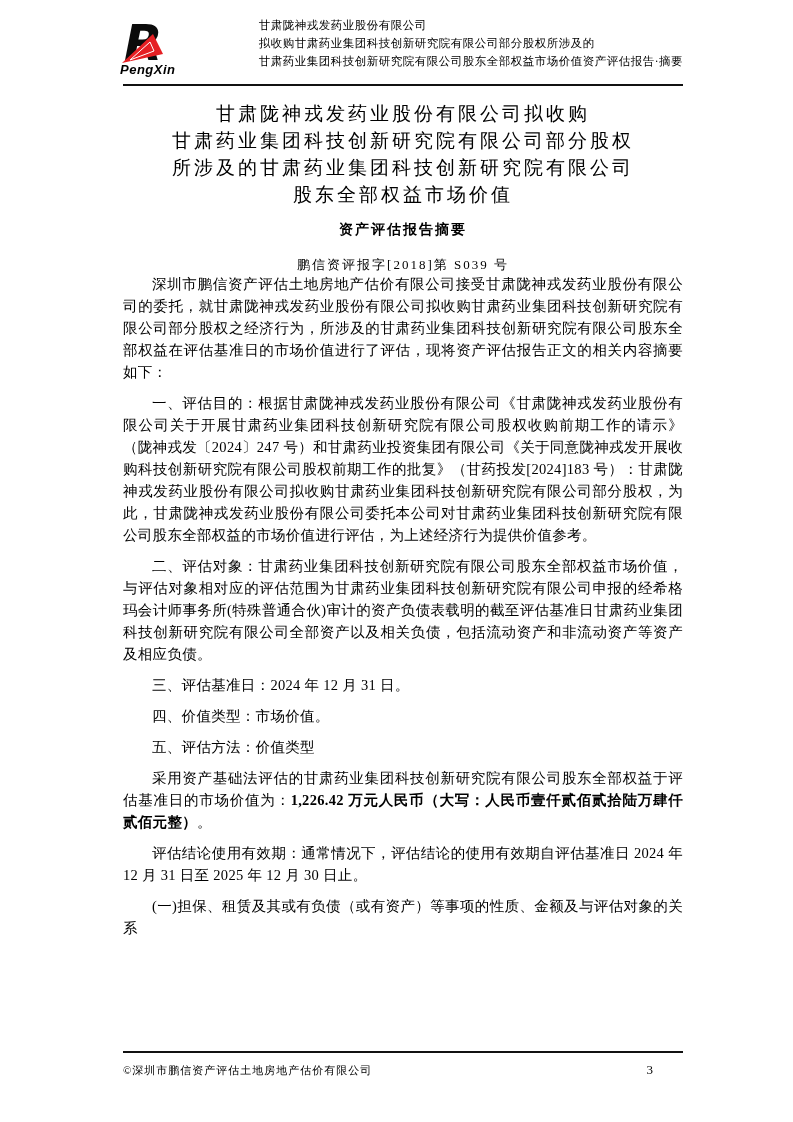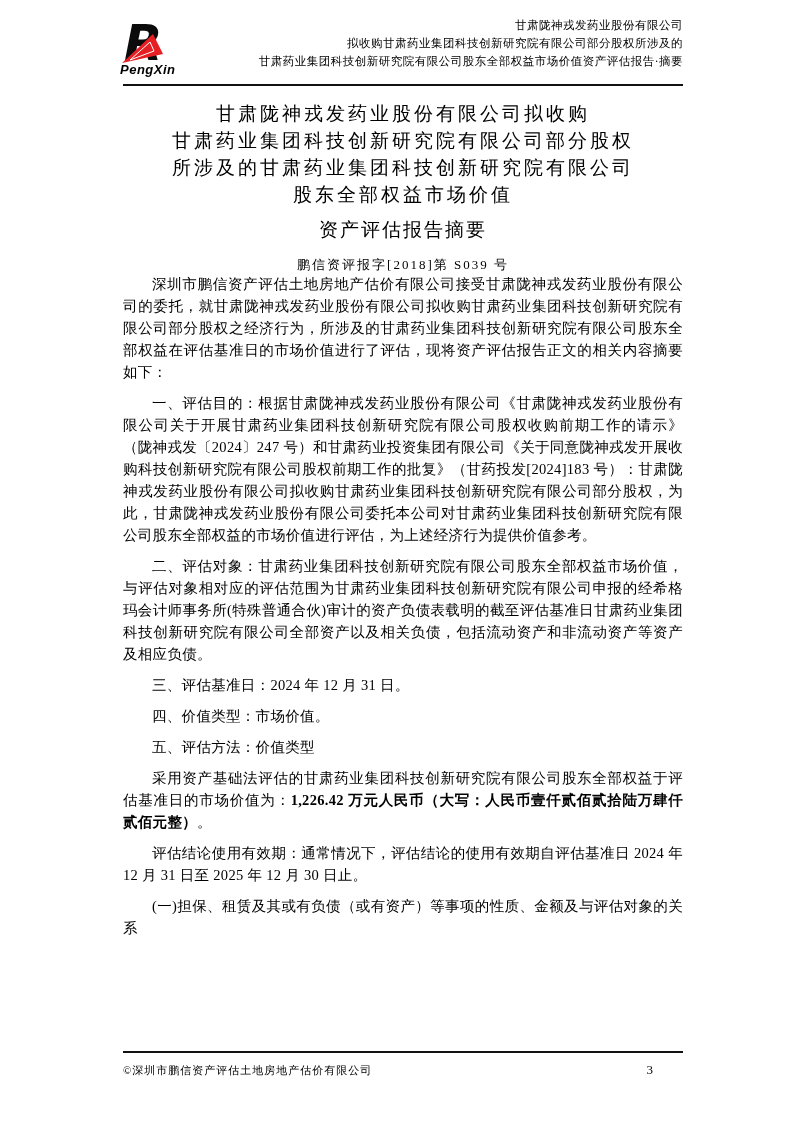--- a/index.html
+++ b/index.html
@@ -18,40 +18,40 @@
   }
   .logo svg { display:block; }
   .logo .brand {
     font-family:Liberation Sans, sans-serif;
     font-weight:bold; font-style:italic;
     font-size:13px; letter-spacing:0.5px; color:#000;
     margin-top:-2px;
   }
   .header-right {
     position:absolute; top:16px; right:110px;
-    text-align:right;
+    text-align:left;
     font-size:11.5px; line-height:18px;
     letter-spacing:0.5px;
     white-space:nowrap;
   }
   .header-rule {
     position:absolute; top:84px; left:123px; width:560px;
     border-top:2px solid #111;
   }
   
   .doc {
     position:absolute; top:100px; left:123px; width:560px;
   }
   .title-line {
     text-align:center; font-weight:normal;
     font-size:19px; line-height:27px; letter-spacing:3px;
   }
   .subtitle {
-    text-align:center; font-weight:normal;
-    font-size:19px; line-height:24px; letter-spacing:2px;
+    text-align:center; font-weight:bold;
+    font-size:14px; line-height:24px; letter-spacing:2px;
     margin-top:10px;
   }
   .report-no {
     text-align:center;
     font-size:13px; line-height:17px; letter-spacing:2px;
     margin-top:14px;
   }
   .paragraphs { }
   .para {
     margin:0 0 9px 0;

